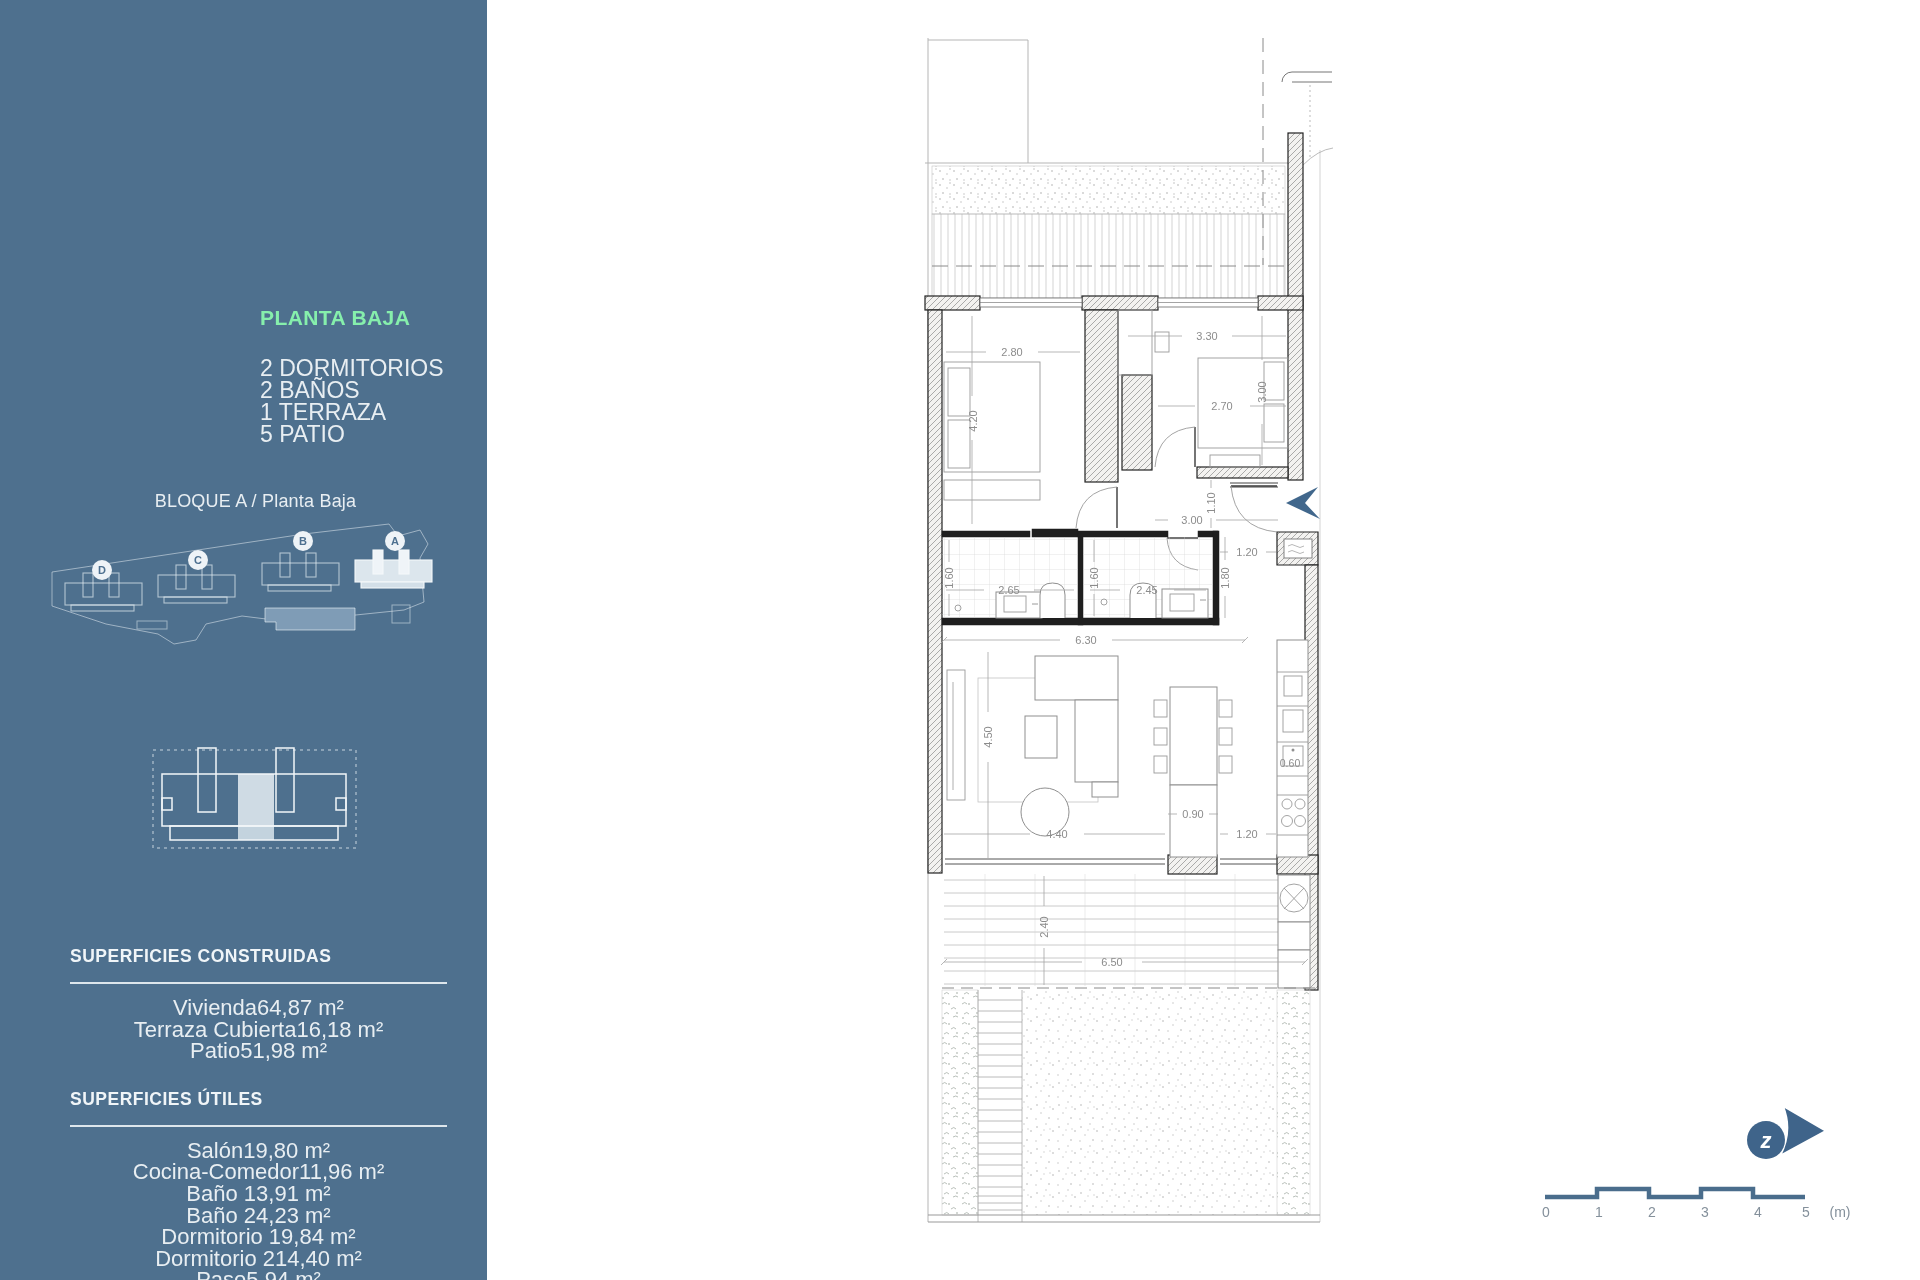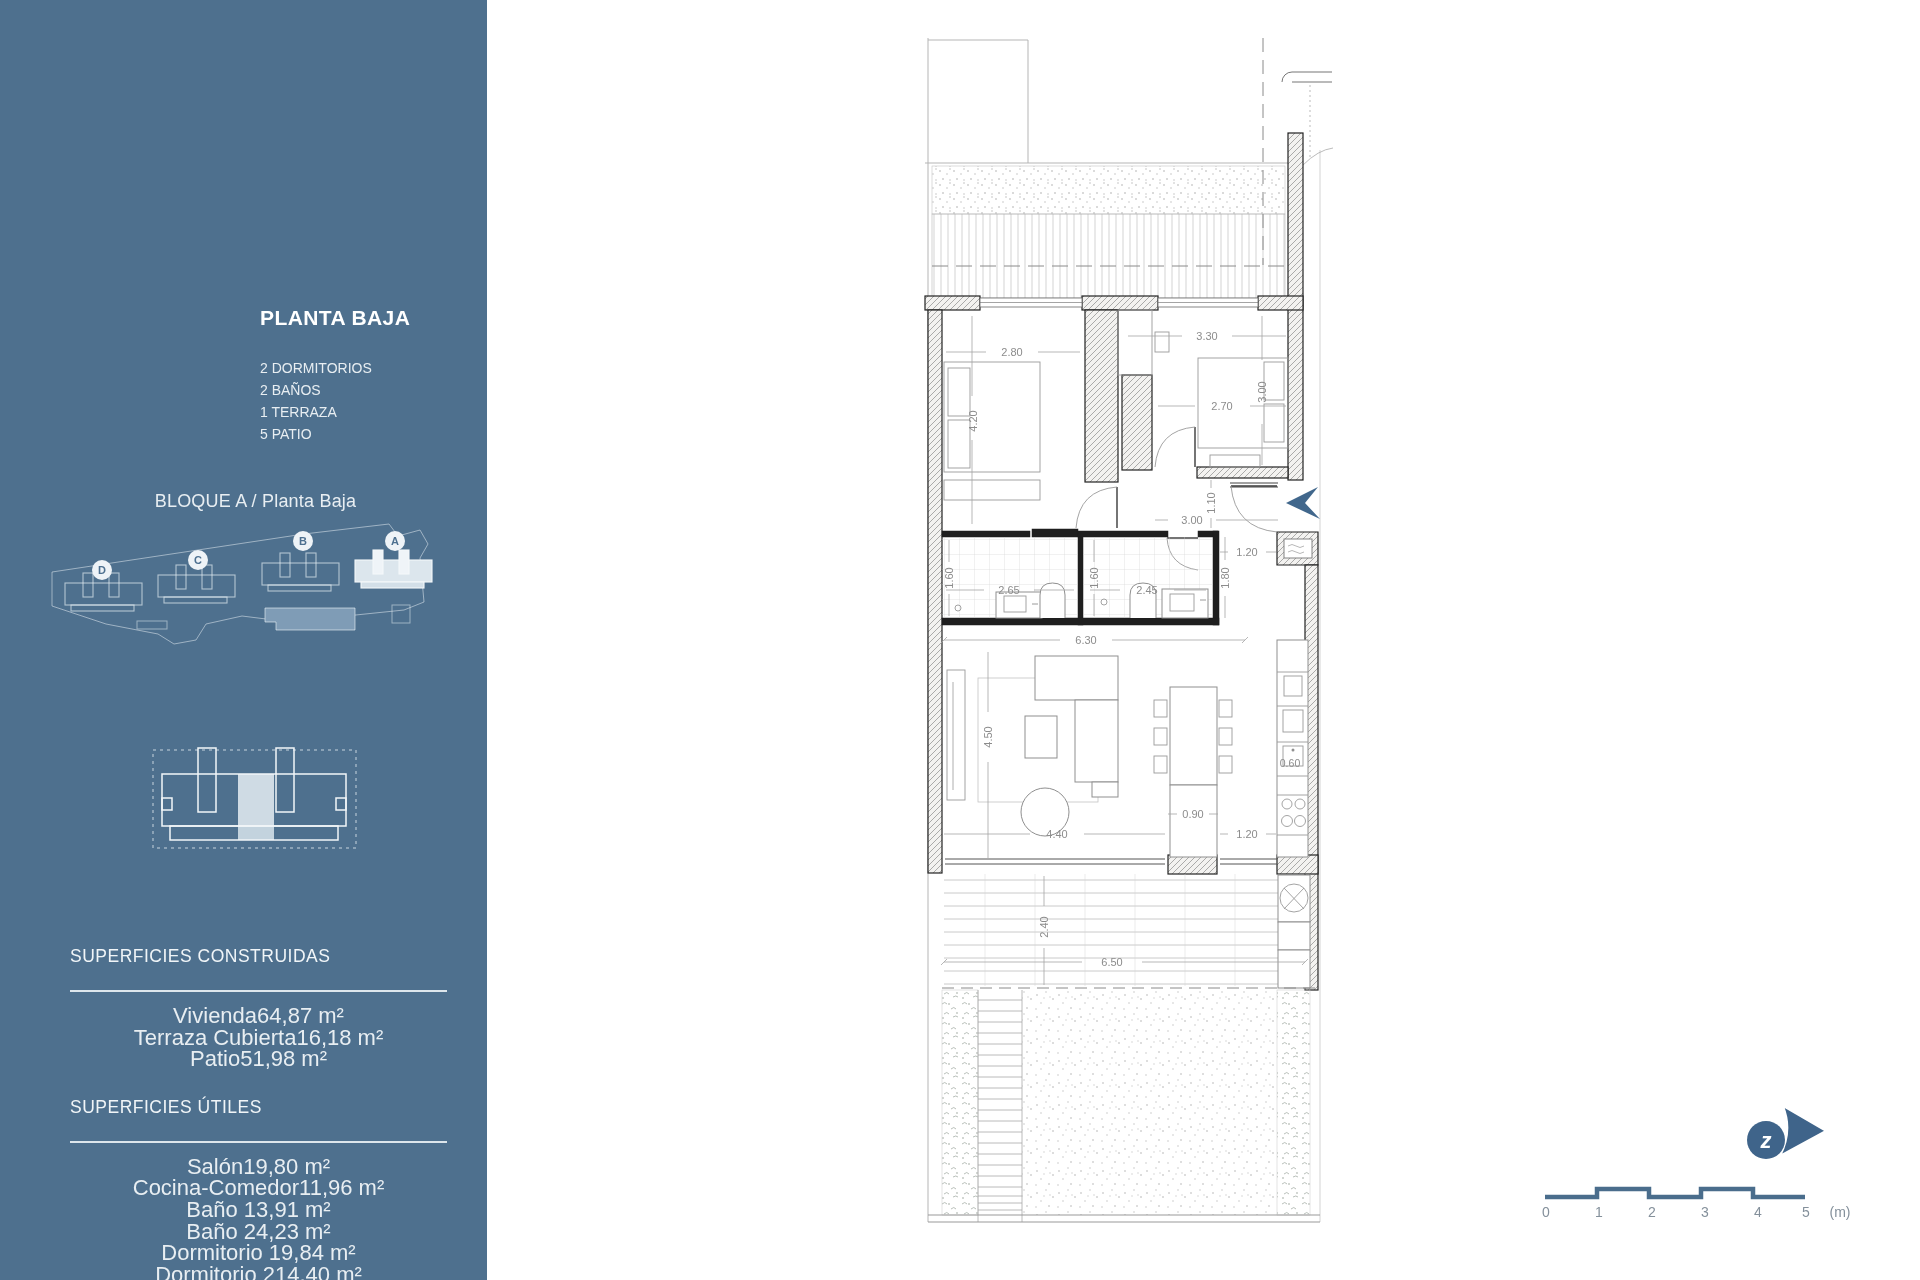--- a/index.html
+++ b/index.html
@@ -5,28 +5,28 @@
   html,body{margin:0;padding:0;}
   body{
     width:1920px;height:1280px;position:relative;background:#ffffff;
     font-family:"Liberation Sans",sans-serif;overflow:hidden;
   }
   .sidebar{
     position:absolute;left:0;top:0;width:487px;height:1280px;
     background:#4E708E;color:#E8EEF2;
   }
   .plan-header{position:absolute;left:260px;top:306px;}
-  .plan-title{font-size:21px;font-weight:700;letter-spacing:.4px;color:#ffffff;}
-  .features{list-style:none;margin:27px 0 0;padding:0;font-size:14px;line-height:22px;font-weight:400;}
+  .plan-title{font-size:21px;font-weight:700;letter-spacing:.4px;color:#86efac;}
+  .features{list-style:none;margin:27px 0 0;padding:0;font-size:23px;line-height:22px;font-weight:400;}
   .block-label{position:absolute;top:491px;left:12px;width:100%;text-align:center;font-size:18px;letter-spacing:.2px;}
   .site-svg{position:absolute;left:46px;top:512px;}
   .apartment-label{position:absolute;top:701px;left:0;width:100%;text-align:center;font-size:18px;}
   .apt-svg{position:absolute;left:150px;top:734px;}
   .tables{position:absolute;left:70px;top:946px;width:377px;}
-  .tbl-heading{font-size:17.5px;font-weight:400;letter-spacing:.5px;margin:0;padding-bottom:23px;
+  .tbl-heading{font-size:17.5px;font-weight:700;letter-spacing:.5px;margin:0;padding-bottom:15px;
     border-bottom:2px solid #DDE6EC;color:#F0F5F8;}
   .tbl-heading.second{margin-top:27px;}
   .tbl-rows{margin-top:13px;}
   .row{display:flex;justify-content:center;font-size:22px;line-height:21.6px;font-weight:400;}
   .row .val{text-align:right;}
   svg text.dim{fill:#8C8C8C;font-size:11px;font-family:"Liberation Sans",sans-serif;text-anchor:middle;}
   svg text.dim-sm{fill:#8C8C8C;font-size:10.5px;font-family:"Liberation Sans",sans-serif;text-anchor:middle;}
   svg text.scale-lab{fill:#84909B;font-size:14px;font-family:"Liberation Sans",sans-serif;text-anchor:middle;}
   svg .wall{fill:url(#hatch);stroke:#222222;stroke-width:1.2;}
   svg .wallDark{fill:#1F1F1F;stroke:#1F1F1F;stroke-width:.5;}

